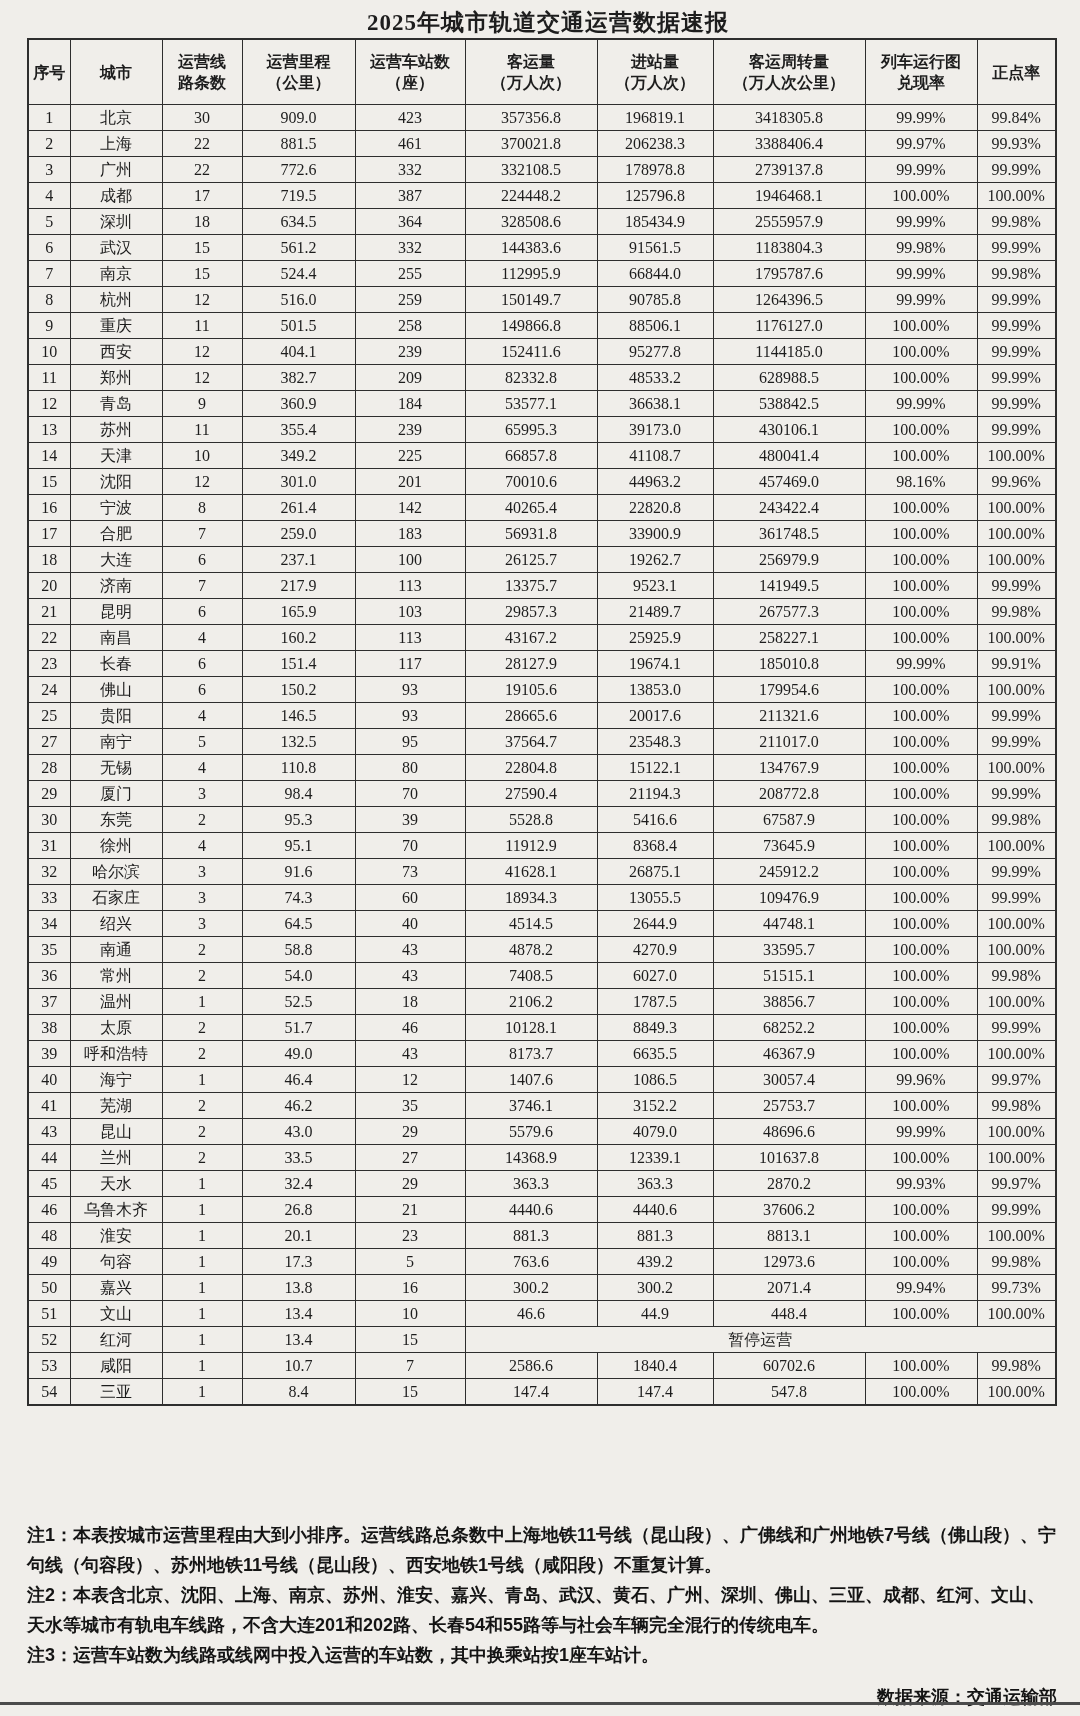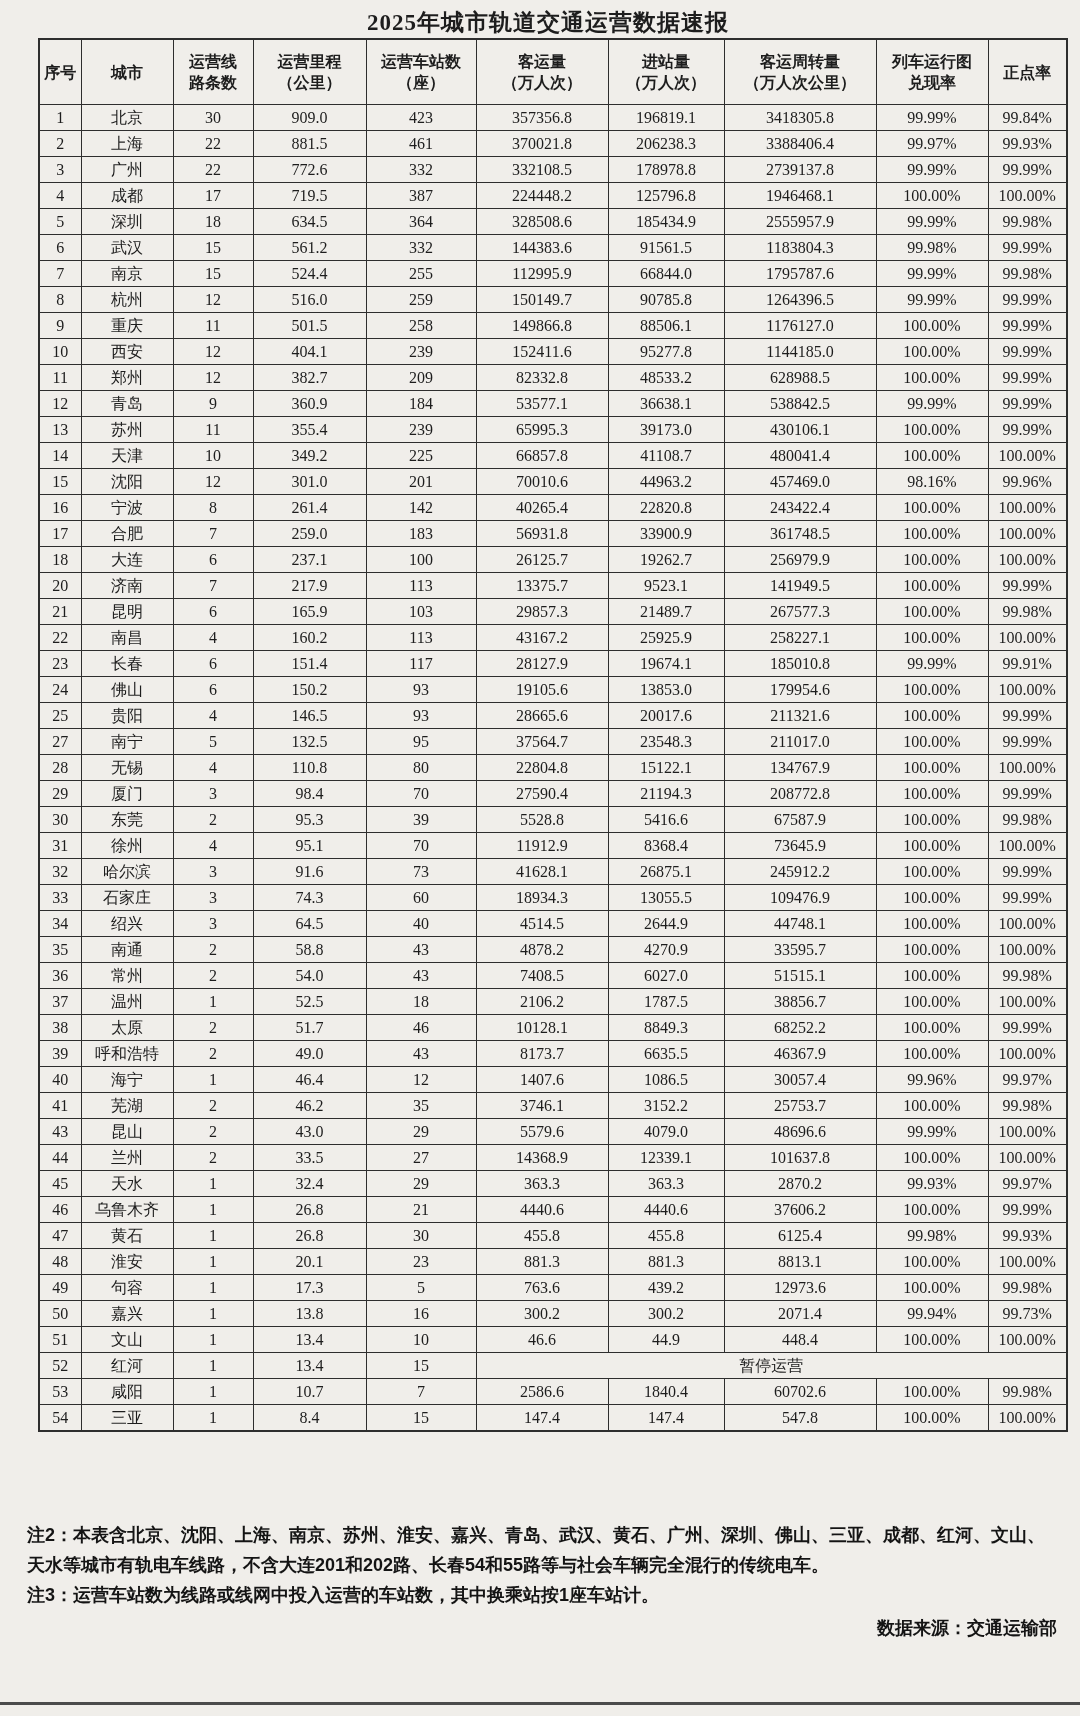--- a/index.html
+++ b/index.html
@@ -12,21 +12,21 @@
     position:relative;width:1080px;height:1716px;overflow:hidden;
     background:var(--page-bg);
     color:var(--text-color);
     font-family:"Liberation Serif","DejaVu Serif",serif;
   }
   .title{
     position:absolute;top:7px;left:8px;width:100%;
     text-align:center;font-size:23px;font-weight:bold;letter-spacing:1px;
   }
   table.report{
-    position:absolute;top:38px;left:38px;width:1029px;
+    position:absolute;top:38px;left:27px;width:1029px;
     border-collapse:collapse;table-layout:fixed;
     border:2px solid var(--border-color);
     font-family:Liberation Serif, serif;
   }
   table.report th,table.report td{
     border:1px solid var(--border-color);
     text-align:center;vertical-align:middle;
     padding:0;overflow:hidden;white-space:nowrap;
   }
   table.report thead th{
@@ -35,21 +35,21 @@
   }
   table.report tbody td{
     height:25px;line-height:25px;font-size:16px;
   }
   .notes{
     position:absolute;left:27px;top:1520px;width:1030px;
     font-family:"Liberation Sans","DejaVu Sans",sans-serif;
     font-weight:bold;font-size:18px;line-height:30px;color:#141414;
   }
   .notes p{margin:0;text-align:left;}
-  .source{margin-top:3px;text-align:right;font-size:18px;}
+  .source{margin-top:12px;text-align:right;font-size:18px;}
   .bottom-line{
     position:absolute;left:0;top:1702px;width:1080px;height:3px;
     background:#4b4b4b;
   }
 </style>
 </head>
 <body>
 
 <div class="page">
 
@@ -600,32 +600,20 @@
           <td>1</td>
           <td>26.8</td>
           <td>21</td>
           <td>4440.6</td>
           <td>4440.6</td>
           <td>37606.2</td>
           <td>100.00%</td>
           <td>99.99%</td>
         </tr>
         <tr>
-          <td>47</td>
-          <td>黄石</td>
-          <td>1</td>
-          <td>26.8</td>
-          <td>30</td>
-          <td>455.8</td>
-          <td>455.8</td>
-          <td>6125.4</td>
-          <td>99.98%</td>
-          <td>99.93%</td>
-        </tr>
-        <tr>
           <td>48</td>
           <td>淮安</td>
           <td>1</td>
           <td>20.1</td>
           <td>23</td>
           <td>881.3</td>
           <td>881.3</td>
           <td>8813.1</td>
           <td>100.00%</td>
           <td>100.00%</td>
@@ -695,20 +683,21 @@
           <td>147.4</td>
           <td>147.4</td>
           <td>547.8</td>
           <td>100.00%</td>
           <td>100.00%</td>
         </tr>
       </tbody>
   </table>
 
   <div class="notes">
+    <p>注1：本表按城市运营里程由大到小排序。运营线路总条数中上海地铁11号线（昆山段）、广佛线和广州地铁7号线（佛山段）、宁句线（句容段）、苏州地铁11号线（昆山段）、西安地铁1号线（咸阳段）不重复计算。</p>
     <p>注2：本表含北京、沈阳、上海、南京、苏州、淮安、嘉兴、青岛、武汉、黄石、广州、深圳、佛山、三亚、成都、红河、文山、天水等城市有轨电车线路，不含大连201和202路、长春54和55路等与社会车辆完全混行的传统电车。</p>
     <p>注3：运营车站数为线路或线网中投入运营的车站数，其中换乘站按1座车站计。</p>
     <div class="source">数据来源：交通运输部</div>
   </div>
 
   <div class="bottom-line"></div>
 
 </div>
 
 </body></html>

